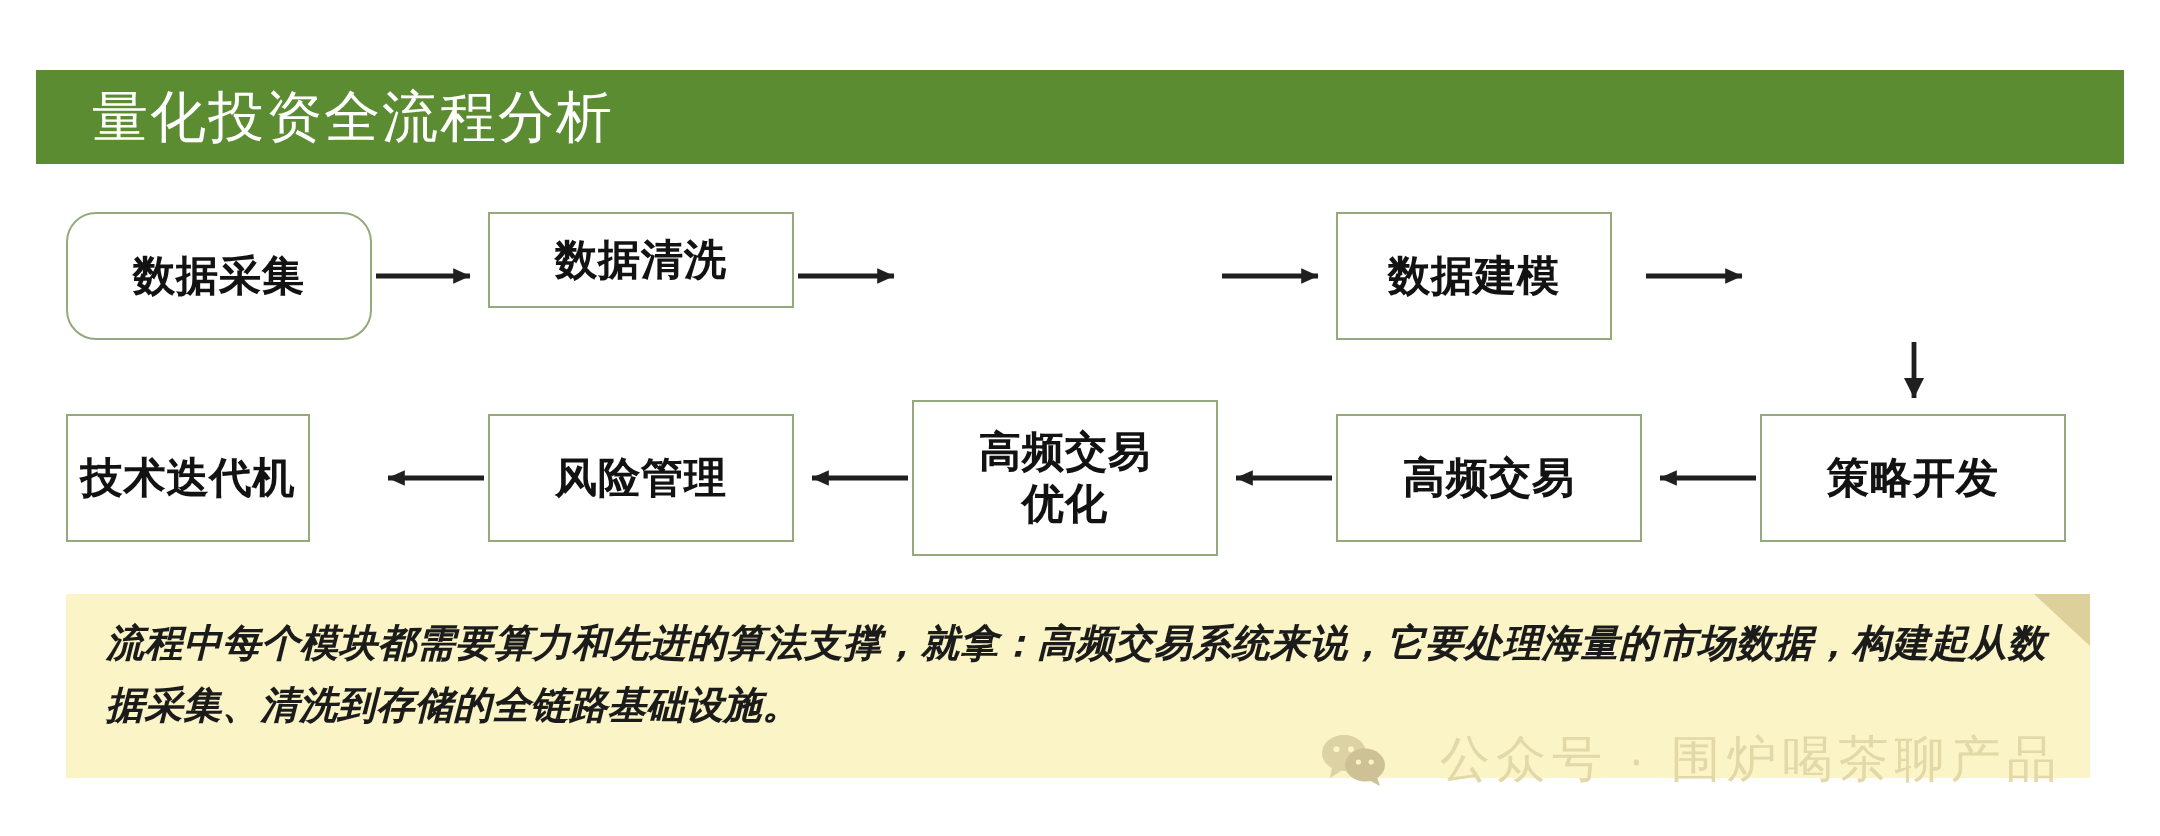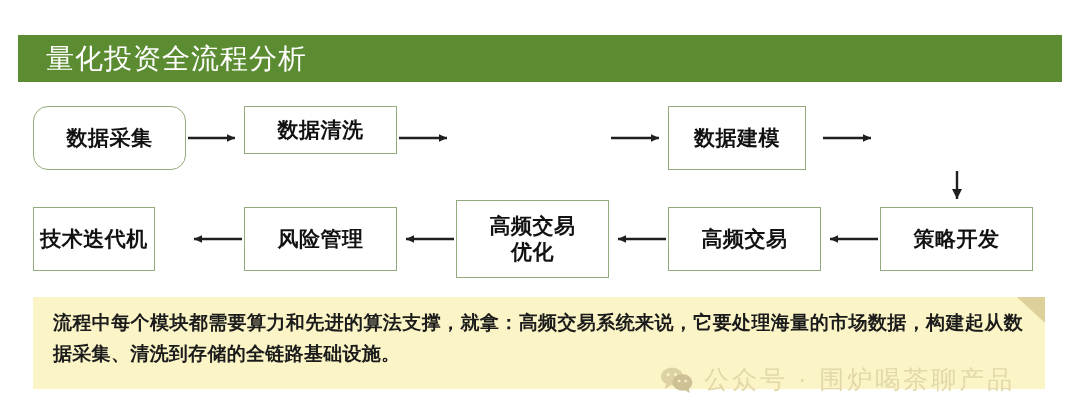--- a/index.html
+++ b/index.html
@@ -99,20 +99,21 @@
     left: 20px;
     top: 11px;
     right: 22px;
     font-size: 19px;
     font-weight: bold;
     color: #1b1b1b;
     line-height: 1.62;
     letter-spacing: 0.3px;
     text-align: justify;
     font-family: "Liberation Serif", "DejaVu Serif", serif;
+    font-style: italic;
   }
 
   
   .watermark {
     position: absolute;
     left: 660px;
     top: 363px;
     display: flex;
     align-items: center;
     gap: 10px;
@@ -122,20 +123,21 @@
     height: 28px;
     position: relative;
     flex: 0 0 auto;
   }
   .watermark-text {
     font-size: 25px;
     color: #e2d8a8;
     letter-spacing: 3px;
     white-space: nowrap;
     font-family: "Liberation Sans", "DejaVu Sans", sans-serif;
+    margin-left: 16px;
   }
 </style>
 </head>
 <body>
 
 <div id="diagram-root">
 
   <div class="header-banner">
     <div class="header-title">量化投资全流程分析</div>
   </div>

